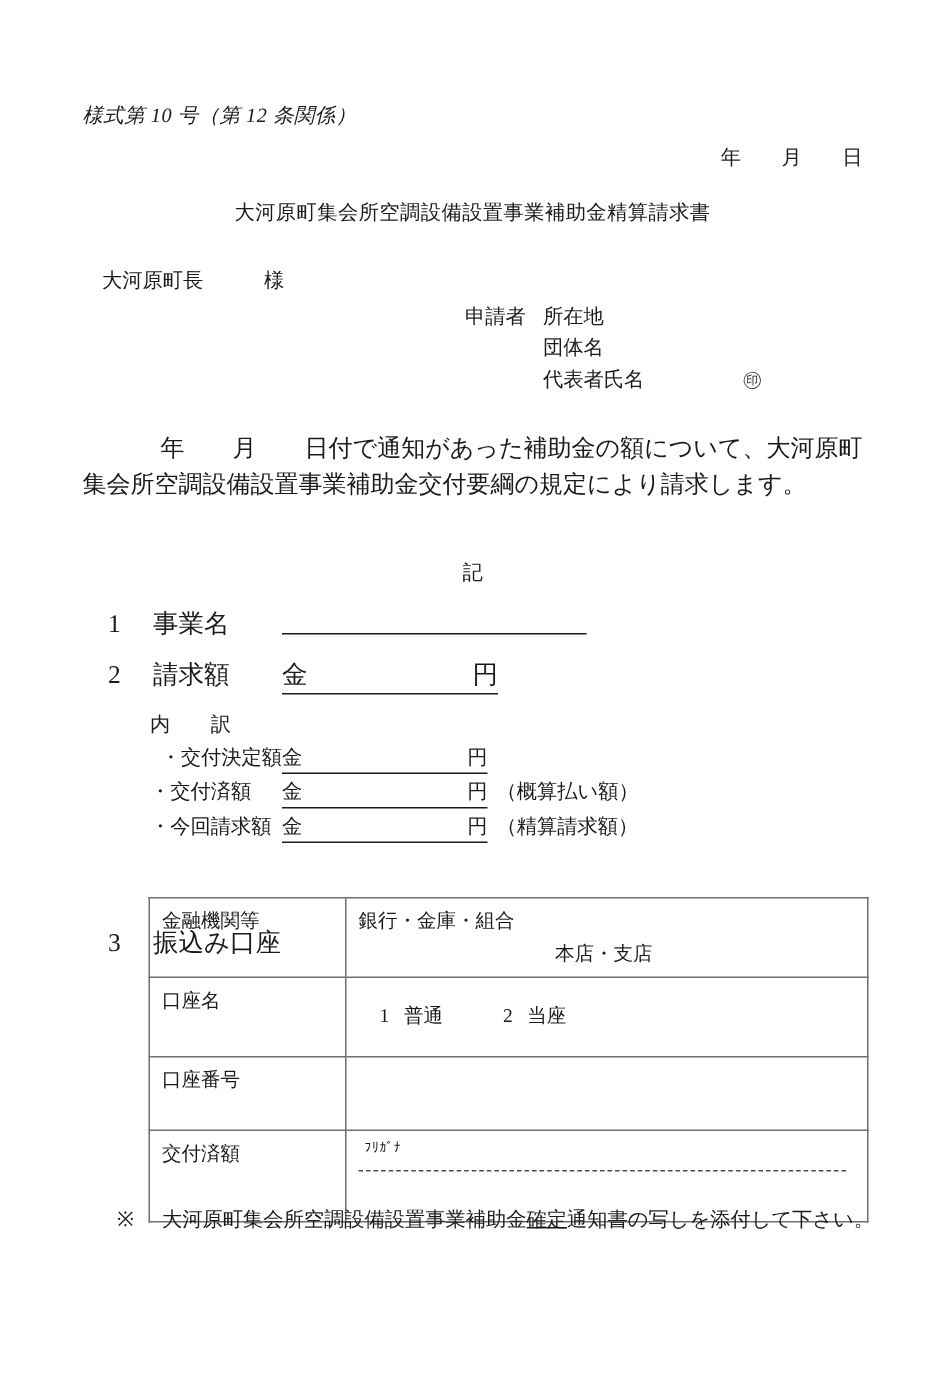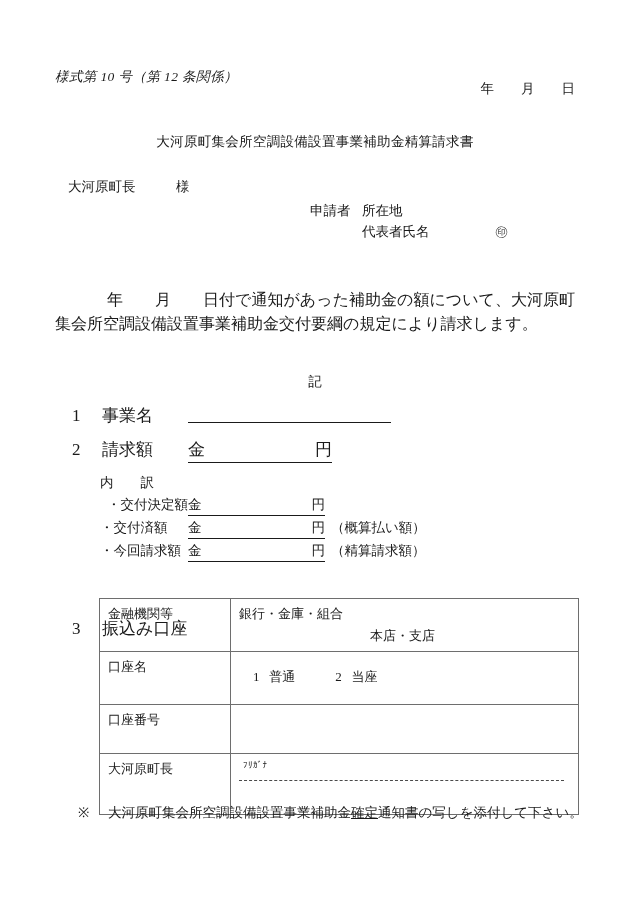--- a/index.html
+++ b/index.html
@@ -21,21 +21,21 @@
   .abs { position: absolute; }
 
   .form-no {
     left: 55px; top: 68px;
     font-size: 13.5px;
     letter-spacing: 0.4px;
     white-space: nowrap;
     font-style: italic;
   }
   .date-top {
-    left: 0; top: 80px;
+    left: 0; top: 96px;
     width: 575px;
     text-align: right;
     font-size: 13.5px;
     white-space: nowrap;
   }
   .doc-title {
     left: 0; top: 133px;
     width: 630px;
     text-align: center;
     font-size: 13.5px;
@@ -183,20 +183,23 @@
 
   <div class="abs date-top">年　　月　　日</div>
 
   <div class="abs doc-title">大河原町集会所空調設備設置事業補助金精算請求書</div>
 
   <div class="abs addressee">大河原町長　　　様</div>
 
   <div class="abs applicant">
     <div class="applicant-row">
       <span class="applicant-label">申請者</span><span class="applicant-value">所在地</span>
+    </div>
+    <div class="applicant-row">
+      <span class="applicant-label"></span><span class="applicant-value">団体名</span>
     </div>
     <div class="applicant-row">
       <span class="applicant-label"></span><span class="applicant-value">代表者氏名</span><span class="seal-mark">㊞</span>
     </div>
   </div>
 
   <div class="abs body-text">
     <span class="body-indent"></span><span>年　　月　　</span><span>日付で通知があった補助金の額について、大河原町集会所空調設備設置事業補助金交付要綱の規定により請求します。</span>
   </div>
 
@@ -241,21 +244,21 @@
       <td class="label-cell">口座名</td>
       <td>
         <div class="acct-type"><span>1</span>&nbsp;&nbsp;&nbsp;<span>普通</span><span class="gap"></span><span>2</span>&nbsp;&nbsp;&nbsp;<span>当座</span></div>
       </td>
     </tr>
     <tr class="r3">
       <td class="label-cell">口座番号</td>
       <td></td>
     </tr>
     <tr class="r4">
-      <td class="label-cell">大河原町長</td>
+      <td class="label-cell">交付済額</td>
       <td>
         <div class="furigana">ﾌﾘｶﾞﾅ</div>
         <div class="dotted-rule"></div>
       </td>
     </tr>
   </tbody>
     </table>
 
   <div class="abs footnote">
     <span class="footnote-mark">※</span><span>大河原町集会所空調設備設置事業補助金</span><span class="u-line">確定</span><span>通知書の写しを添付して下さい。</span>

